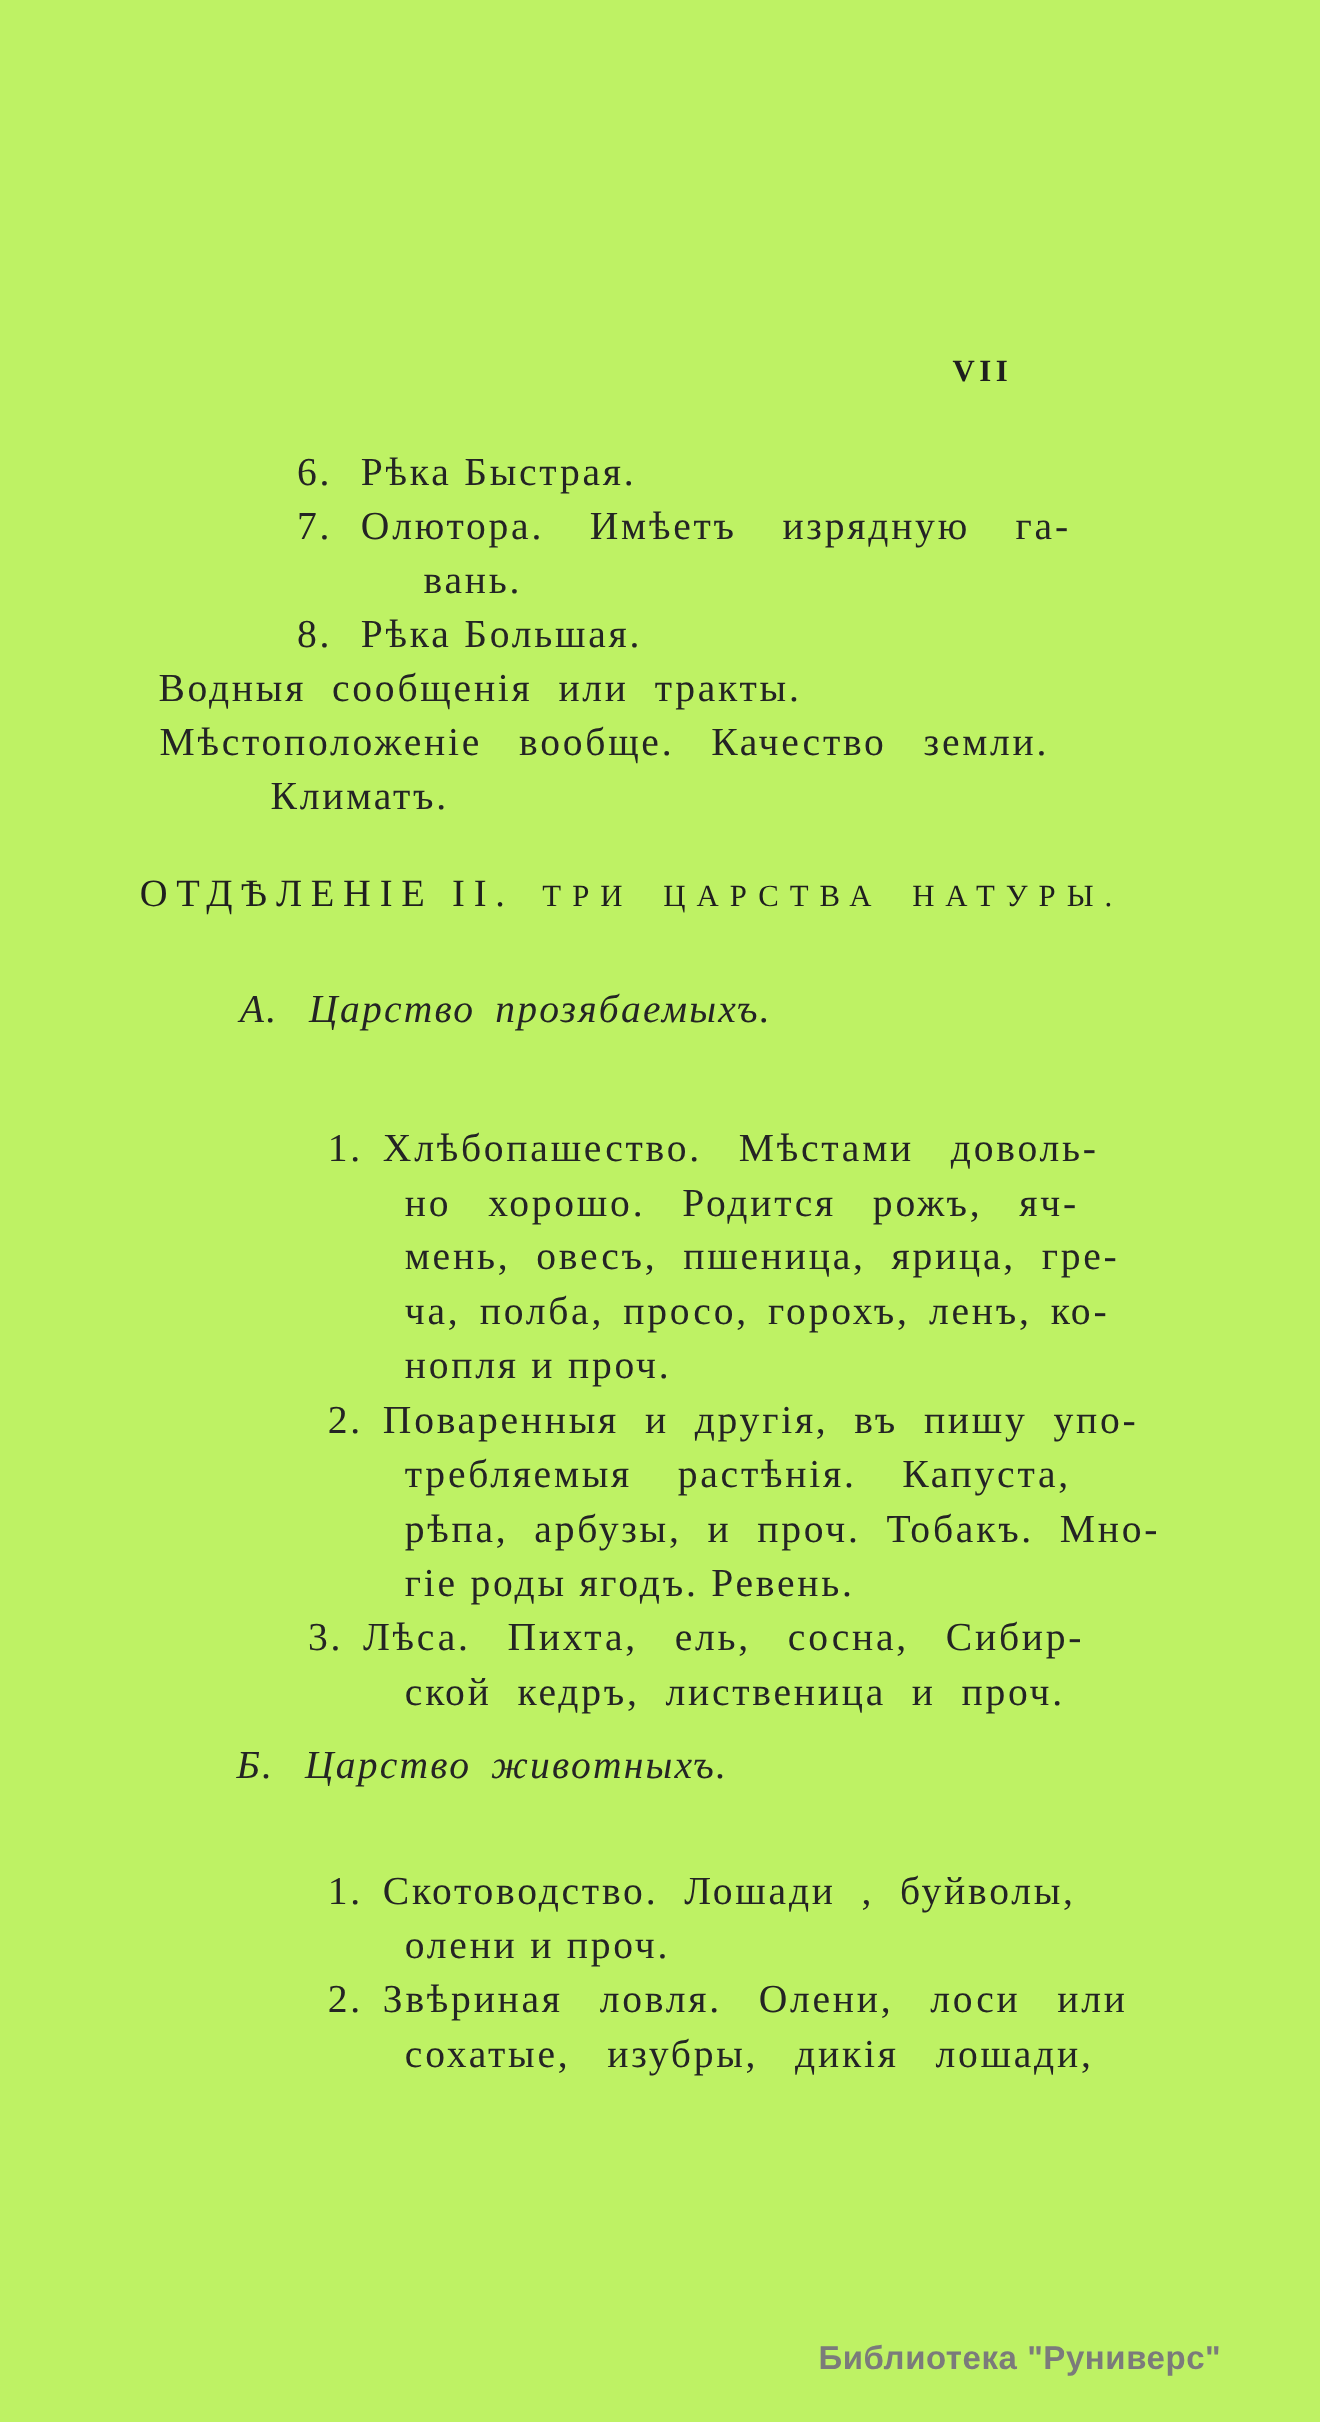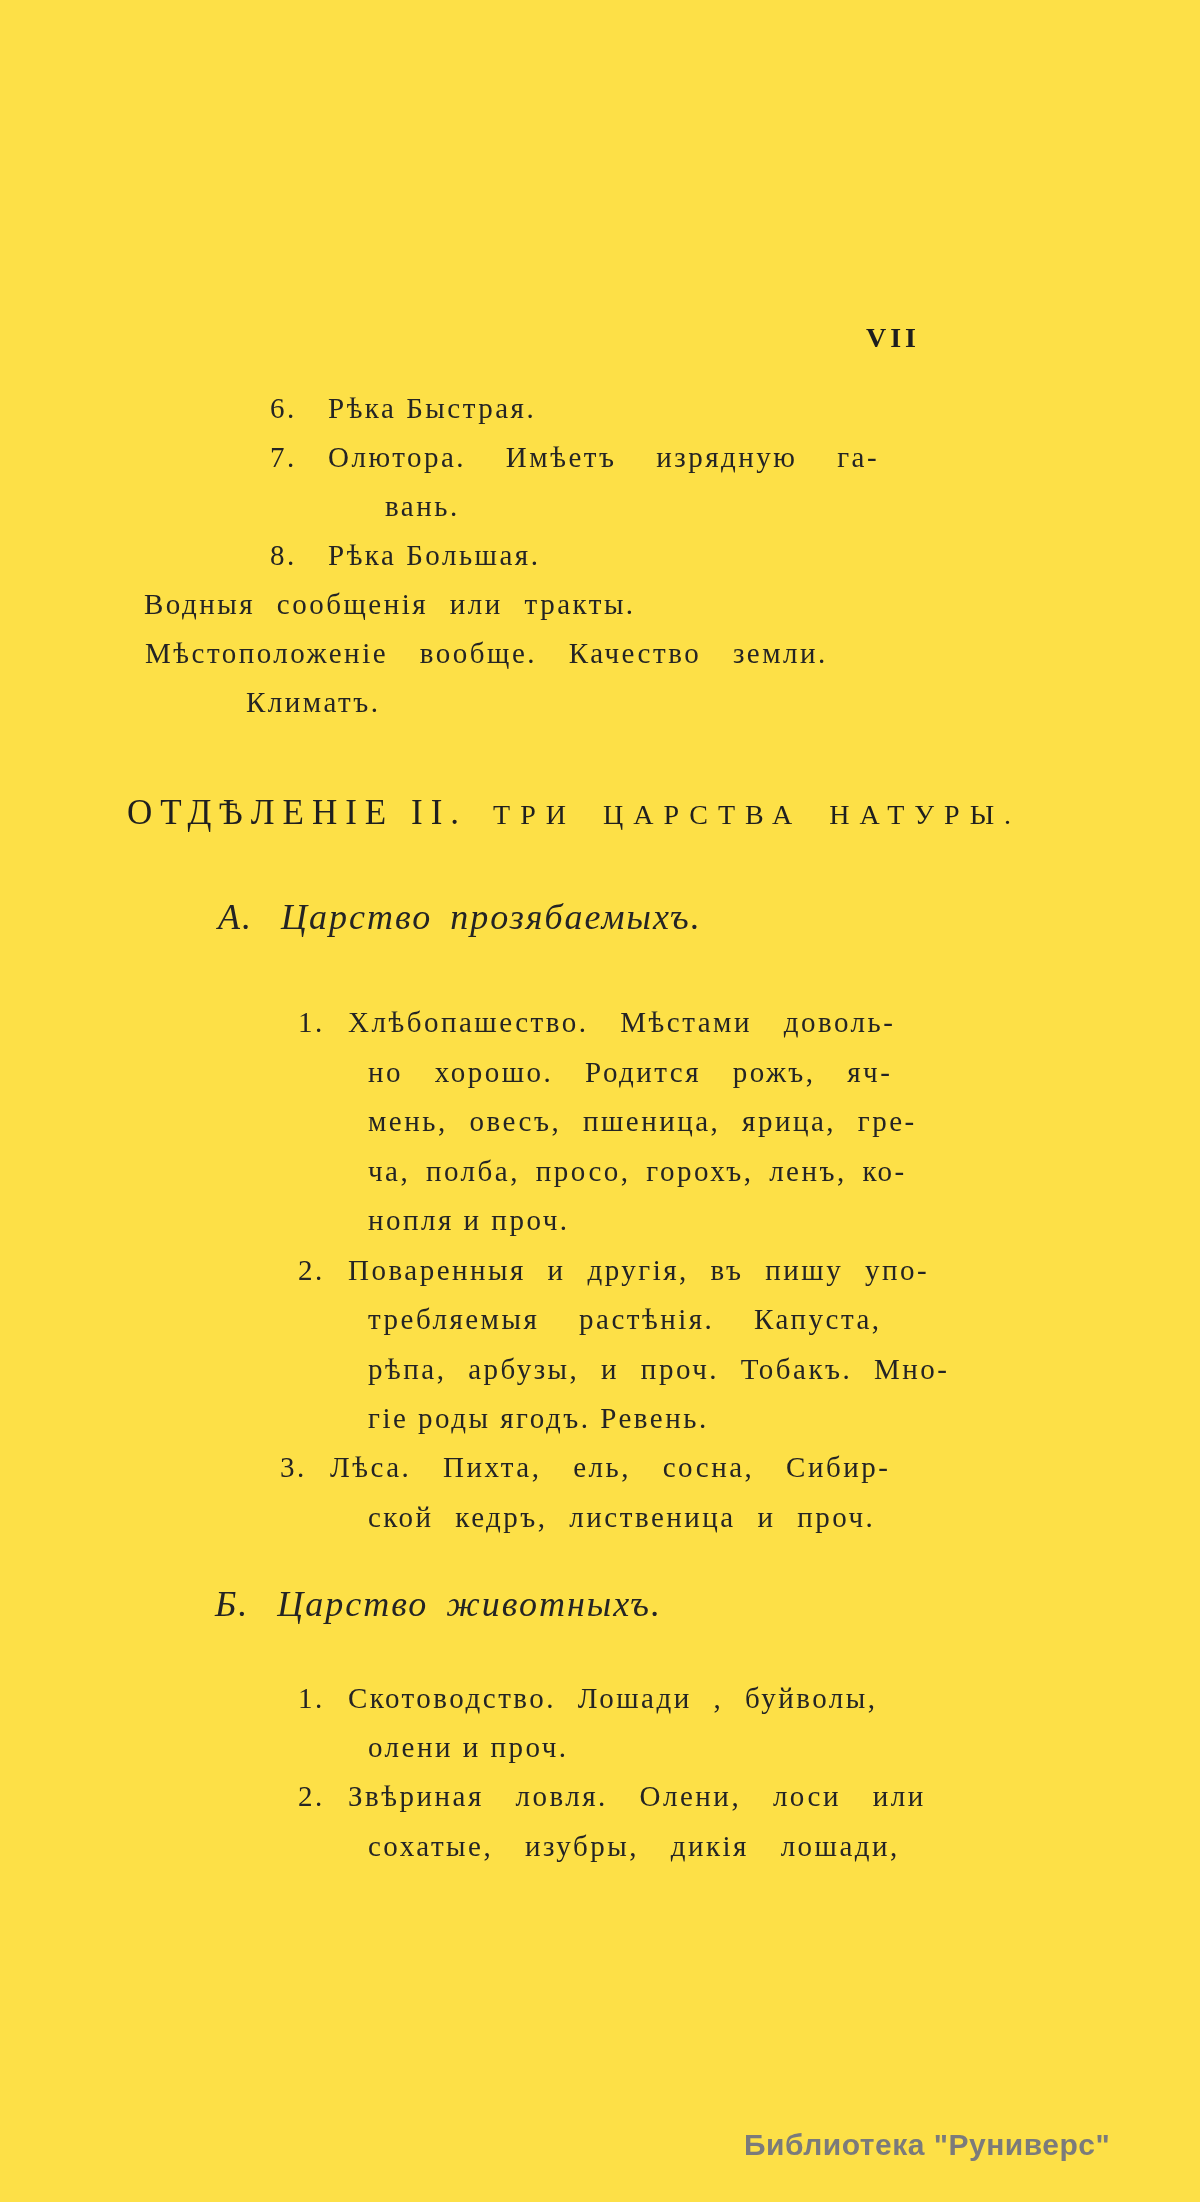--- a/index.html
+++ b/index.html
@@ -1,31 +1,32 @@
 <!DOCTYPE html>
 <html><head>
 <meta charset="utf-8">
 <style>
   html,body{margin:0;padding:0;background:#e8e8e8;}
   .page{
     position:relative;
     width:1200px;height:2202px;
-    background:#fde047;
+    background:#bef264;
     margin:0 auto;
     overflow:hidden;
     font-family:"Liberation Serif", "DejaVu Serif", serif;
     color:#222222;
   }
   .ln{
     position:absolute;
-    font-size:29px;
+    font-size:36px;
     line-height:1.05;
     letter-spacing:2.5px;
     white-space:nowrap;
     color:#242424;
+    margin-top:18px;
   }
   .num{display:inline-block;width:58px;}
   .num-a{display:inline-block;width:50px;}
   .ws6{word-spacing:6px;}
   .ws10{word-spacing:12px;}
   .ws20{word-spacing:22px;text-align:right;}
   .ws28{word-spacing:30px;}
   .pagenum{
     position:absolute;
     font-size:28px;

